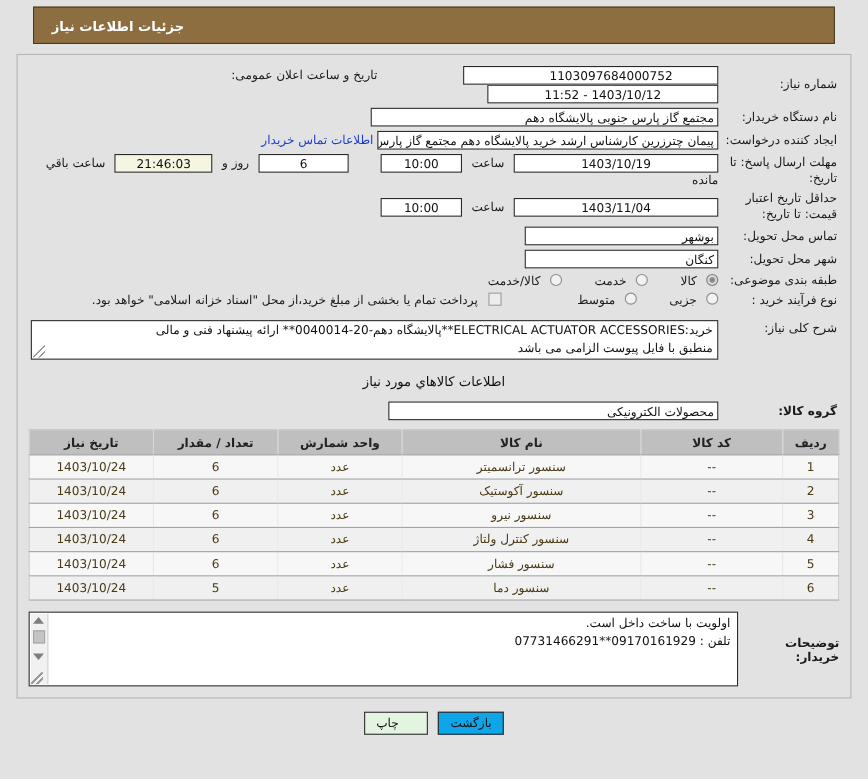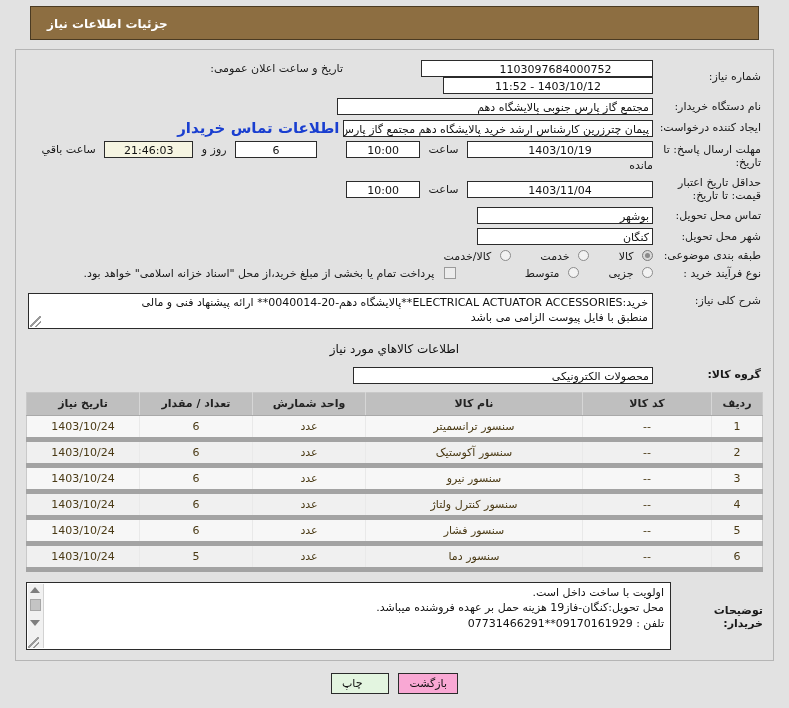--- a/index.html
+++ b/index.html
@@ -121,25 +121,24 @@
   .w-group    { width: 300px; }
 
   .sep-txt {
     font-size: 11px;
     margin: 0 5px;
     color: #1a1a1a;
     vertical-align: middle;
   }
   .link {
     color: #1a3fd0;
-    font-size: 15px;
+    font-size: 11px;
     text-decoration: none;
     cursor: pointer;
     vertical-align: middle;
-    font-weight: bold;
   }
 
   
   .radio-row { display: inline-block; }
   .radio-item {
     display: inline-block;
     margin-left: 26px;
     vertical-align: middle;
     white-space: nowrap;
   }
@@ -227,21 +226,21 @@
     height: 22px;
     border-left: 1px solid #d6d6d6;
     border-bottom: 1px solid #a9a9a9;
     text-align: center;
     padding: 0 4px;
   }
   table.dtable thead th:last-child { border-left: none; }
   table.dtable tbody td {
     height: 21px;
     text-align: center;
-    border-bottom: 5px solid #a3a3a3;
+    border-bottom: 1px solid #a3a3a3;
     border-left: 1px solid #e9e9e9;
     color: #4a3a15;
     padding: 0 4px;
     background: #f7f7f7;
   }
   table.dtable tbody td:last-child { border-left: none; }
   table.dtable tbody tr:nth-child(even) td { background: #f0f0f0; }
   .col-row   { width: 42px; }
   .col-code  { width: 120px; }
   .col-name  { width: auto; }
@@ -333,21 +332,21 @@
     border: 1px solid #2b2b2b;
     font-size: 11px;
     font-family: "DejaVu Sans", "Liberation Sans", sans-serif;
     color: #111;
     text-align: left;
     cursor: pointer;
     margin: 0 3px;
     padding: 0 10px;
     box-sizing: border-box;
   }
-  .btn-back  { background: #f9a8d4; }
+  .btn-back  { background: #0ea5e9; }
   .btn-print { background: #e3f5e0; }
 </style>
 </head>
 <body>
 
 <div class="watermark">
   <span class="wm-heart">❤</span>
   <span>hiraTeeder</span>
 </div>
 
@@ -558,21 +557,20 @@
 
   <div class="notes-row">
     <div class="notes-lbl">توضیحات خریدار:</div>
     <div class="notes-box">
       <div class="scroll">
         <span class="arrow up"></span>
         <span class="thumb"></span>
         <span class="arrow down"></span>
       </div>
       <div class="notes-line">اولویت با ساخت داخل است.</div>
-      <div class="notes-line">محل تحویل:کنگان-فاز19 هزینه حمل بر عهده فروشنده میباشد.</div>
       <div class="notes-line">تلفن : 09170161929**07731466291</div>
       <span class="grip2"></span>
     </div>
   </div>
 
 </div>
 
 <div class="footer">
   <span class="btn btn-back">بازگشت</span>
   <span class="btn btn-print">چاپ</span>

